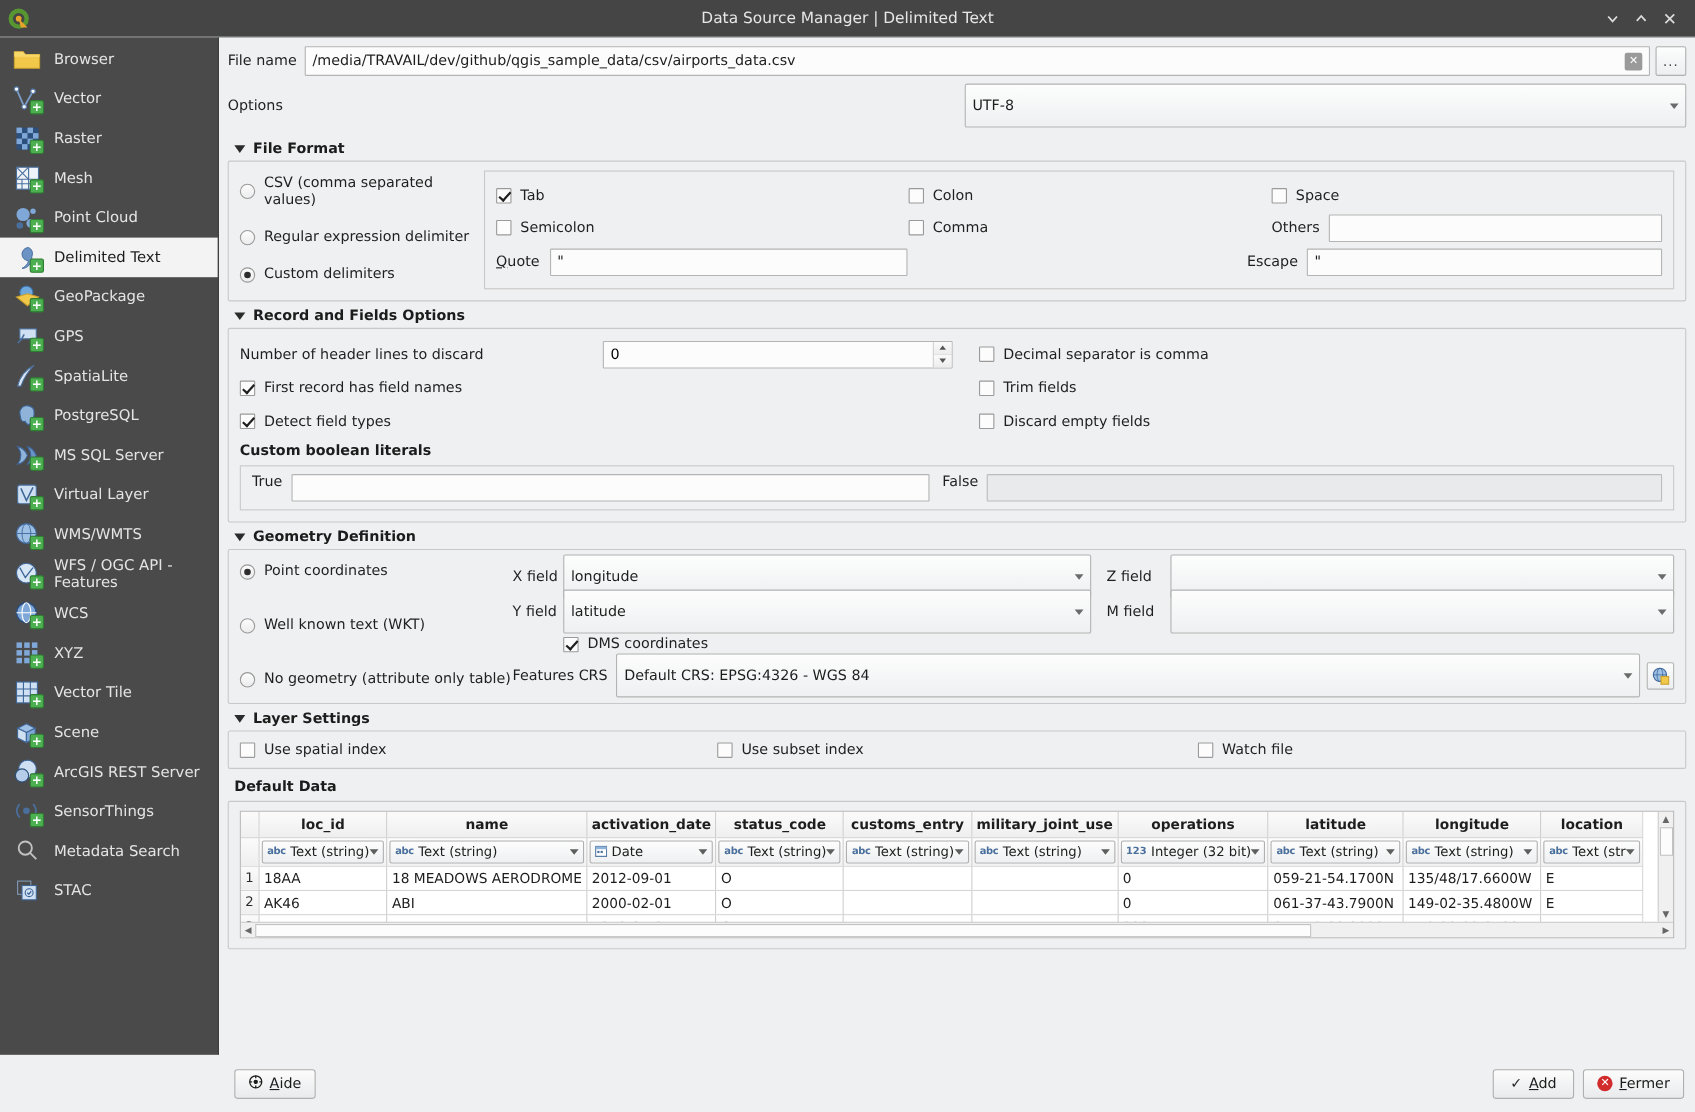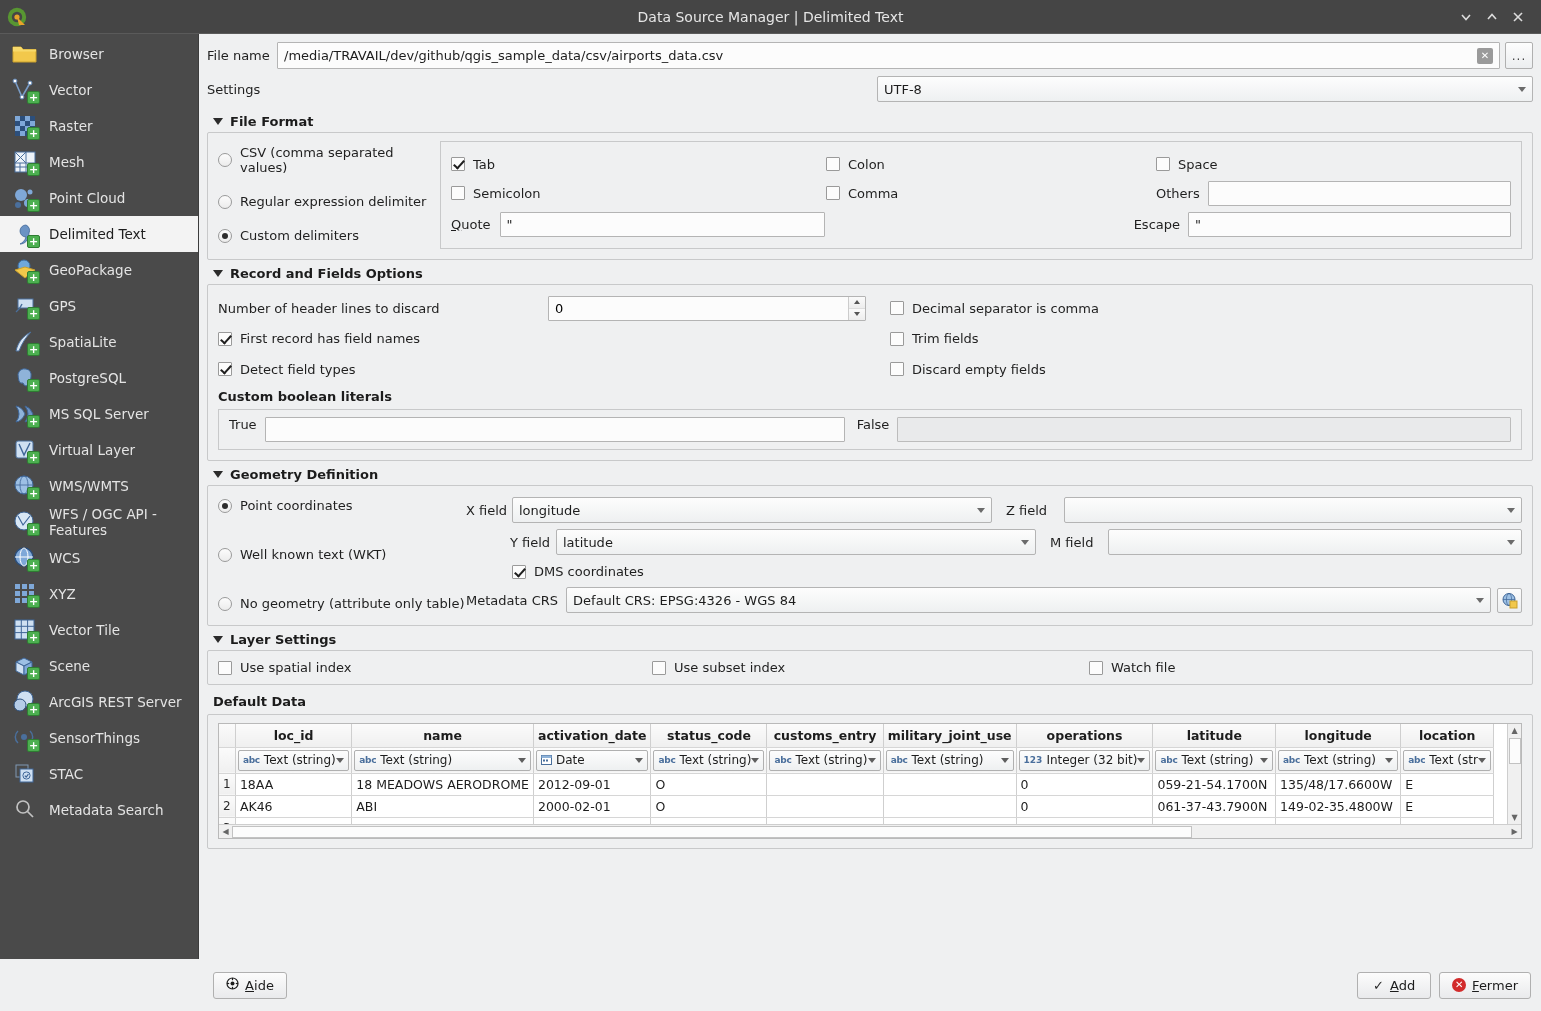--- a/index.html
+++ b/index.html
@@ -140,21 +140,21 @@
     border-radius: 1px;
     overflow: hidden;
     white-space: nowrap;
   }
   .textinput.disabled {
     background: #e9eaeb;
     border: 1px solid #bcbcbc;
     color: #777;
   }
   .combo {
-    height: 26px;
+    height: 40px;
     background: linear-gradient(#fdfdfd,#eef0f1);
     border: 1px solid #b4b4b4;
     border-radius: 2px;
     padding: 0 6px;
     font-size: 13px;
     color: #1d1d1d;
     display: flex;
     align-items: center;
     position: relative;
   }
@@ -694,54 +694,54 @@
             <path d="M17 5 a8 8 0 0 1 0 12" fill="none" stroke="#4a6f9c" stroke-width="1.5"></path>
           </svg>
           <span class="plusbadge">+</span>
         </span>
         <span>SensorThings</span>
       </div>
 
       <div class="side-item">
         <span class="ico">
           <svg width="24" height="24" viewBox="0 0 24 24">
+            <circle cx="10" cy="9" r="6" fill="none" stroke="#c2c2c2" stroke-width="1.7"></circle>
+            <line x1="14.5" y1="13.5" x2="20" y2="19" stroke="#c2c2c2" stroke-width="1.7"></line>
+          </svg>
+        </span>
+        <span>Metadata Search</span>
+      </div>
+
+      <div class="side-item">
+        <span class="ico">
+          <svg width="24" height="24" viewBox="0 0 24 24">
             <rect x="3" y="3" width="12" height="12" fill="none" stroke="#7f98b4"></rect>
             <rect x="7" y="7" width="13" height="13" fill="#cfe0f2" stroke="#3f6698"></rect>
             <circle cx="13.5" cy="13.5" r="3.6" fill="none" stroke="#3f6698"></circle>
             <polyline points="11.8,13.6 13.2,15 15.4,12.2" fill="none" stroke="#3f6698" stroke-width="1.2"></polyline>
           </svg>
         </span>
         <span>STAC</span>
-      </div>
-
-      <div class="side-item">
-        <span class="ico">
-          <svg width="24" height="24" viewBox="0 0 24 24">
-            <circle cx="10" cy="9" r="6" fill="none" stroke="#c2c2c2" stroke-width="1.7"></circle>
-            <line x1="14.5" y1="13.5" x2="20" y2="19" stroke="#c2c2c2" stroke-width="1.7"></line>
-          </svg>
-        </span>
-        <span>Metadata Search</span>
       </div>
 
     </div>
 
     <div class="main">
 
       <div class="row" style="margin-bottom:7px;">
         <label class="lbl" style="width:70px;">File name</label>
         <div class="textinput" style="flex:1 1 auto; height:27px;">
           <span>/media/TRAVAIL/dev/github/qgis_sample_data/csv/airports_data.csv</span>
           <span class="clearbtn" style="margin-left:auto;">✕</span>
         </div>
         <div class="dotsbtn">...</div>
       </div>
 
       <div class="row" style="margin-bottom:6px;">
-        <label class="lbl" style="width:70px;">Settings</label>
+        <label class="lbl" style="width:70px;">Options</label>
         <div class="combo" style="margin-left:600px; flex:1 1 auto;">
           <span>UTF-8</span>
           <span class="arrow"></span>
         </div>
       </div>
 
       <div class="grouphdr">
         <span class="tri"></span>
         <span>File Format</span>
       </div>
@@ -907,42 +907,42 @@
                 <span>longitude</span>
                 <span class="arrow"></span>
               </div>
               <label class="lbl" style="width:58px; margin-left:14px;">Z field</label>
               <div class="combo" style="flex:1 1 auto;">
                 <span></span>
                 <span class="arrow"></span>
               </div>
             </div>
 
-            <div style="display:flex; align-items:center; height:32px;margin-left:44px;">
+            <div style="display:flex; align-items:center; height:32px;">
               <label class="lbl" style="width:46px;">Y field</label>
               <div class="combo" style="width:480px;">
                 <span>latitude</span>
                 <span class="arrow"></span>
               </div>
               <label class="lbl" style="width:58px; margin-left:14px;">M field</label>
               <div class="combo" style="flex:1 1 auto;">
                 <span></span>
                 <span class="arrow"></span>
               </div>
             </div>
 
             <div style="display:flex; align-items:center; height:27px; padding-left:46px;">
               <div class="check on">
                 <span class="cbox"></span>
                 <span>DMS coordinates</span>
               </div>
             </div>
 
             <div style="display:flex; align-items:center; height:30px;">
-              <label class="lbl" style="margin-right:8px;">Metadata CRS</label>
+              <label class="lbl" style="margin-right:8px;">Features CRS</label>
               <div class="combo" style="flex:1 1 auto;">
                 <span>Default CRS: EPSG:4326 - WGS 84</span>
                 <span class="arrow"></span>
               </div>
               <div class="crsbtn" style="margin-left:6px;">
                 <svg width="17" height="17" viewBox="0 0 17 17">
                   <circle cx="8" cy="7.5" r="6" fill="#9dc0e4" stroke="#3f6698"></circle>
                   <ellipse cx="8" cy="7.5" rx="2.6" ry="6" fill="none" stroke="#3f6698" stroke-width="0.7"></ellipse>
                   <line x1="2" y1="7.5" x2="14" y2="7.5" stroke="#3f6698" stroke-width="0.7"></line>
                   <rect x="9" y="9" width="7" height="7" fill="#f2c84b" stroke="#c9a02d"></rect>

